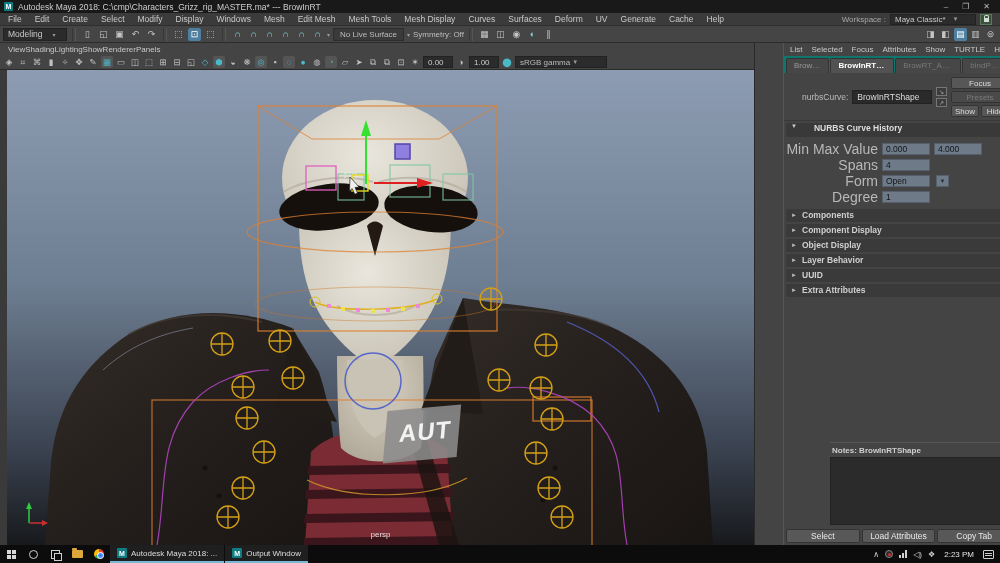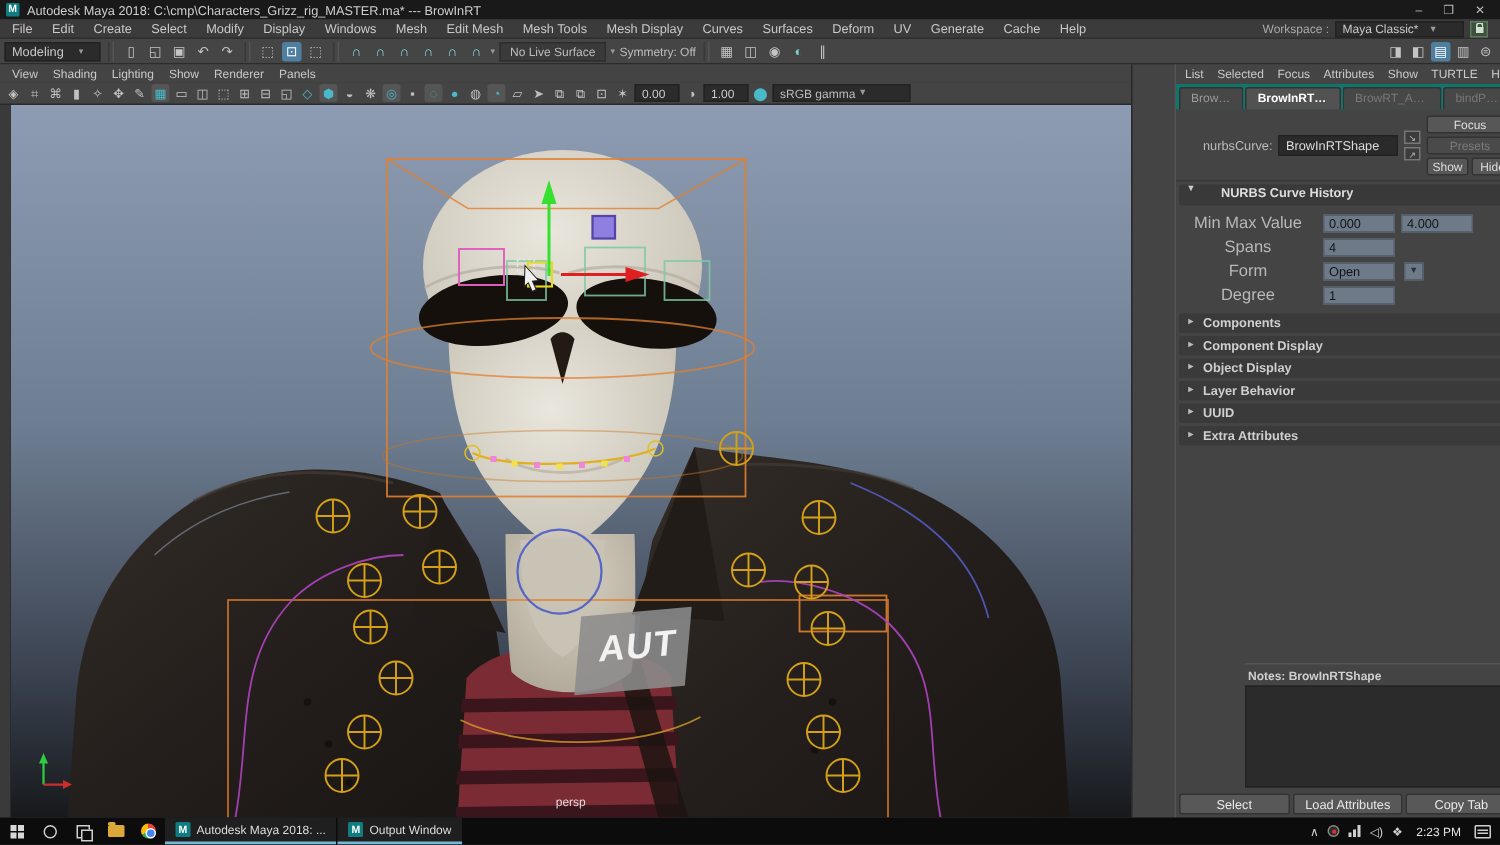--- a/index.html
+++ b/index.html
@@ -34,21 +34,21 @@
   .s-ico.teal{color:#7ecfd4;}
   .s-ico.sel-on{background:#4f7f9f;color:#fff;}
   .flat-btn{background:#3a3a3a;border:1px solid #2d2d2d;height:13px;display:flex;align-items:center;padding:0 6px;font-size:8px;color:#bdbdbd;white-space:nowrap;}
   .sym-label{font-size:8px;color:#bdbdbd;white-space:nowrap;}
   .chev-sm{font-size:6px;color:#999;}
   .statusline .right-icos{margin-left:auto;display:flex;gap:2px;}
 
   
   .main{flex:1 1 auto;display:flex;min-height:0;}
   .viewport-col{width:755px;display:flex;flex-direction:column;background:#3a3a3a;border-right:1px solid #2a2a2a;}
-  .vp-menubar{height:12px;display:flex;align-items:center;gap:10px;padding:0 8px;background:#444;}
+  .vp-menubar{height:12px;display:flex;align-items:center;gap:0;padding:0 8px;background:#444;}
   .vp-menubar span{font-size:8px;color:#c9c9c9;}
   .vp-toolbar{height:15px;display:flex;align-items:center;gap:2px;padding:0 3px;background:#444;border-bottom:1px solid #2a2a2a;}
   .v-ico{width:12px;height:12px;display:flex;align-items:center;justify-content:center;font-size:8.5px;color:#c0c0c0;border-radius:2px;}
   .v-ico.teal{color:#49b8c8;}
   .v-ico.on{background:#555;color:#49b8c8;}
   .num-field{background:#2b2b2b;border:1px solid #222;color:#ccc;font-size:8px;height:12px;display:flex;align-items:center;padding:0 4px;min-width:30px;}
   .gamma-select{background:#2b2b2b;border:1px solid #222;color:#bbb;font-size:8px;height:12px;display:flex;align-items:center;gap:2px;padding:0 4px;min-width:92px;}
 
   .canvas{position:relative;flex:1;margin-left:7px;background:#17191c;overflow:hidden;}
   .canvas svg{display:block;}
@@ -74,21 +74,21 @@
   .ae-btn.disabled{color:#7b7b7b;background:#4a4a4a;}
   .ae-showhide{display:flex;gap:2px;}
   .ae-showhide .ae-btn{flex:1;}
 
   .ae-scroll{flex:1;display:flex;flex-direction:column;padding:2px;min-height:0;}
   .sec-header{height:14px;background:#393939;border-radius:2px;display:flex;gap:17px;padding:0 5px;margin-bottom:2px;}
   .sec-header .arrow{font-size:6px;color:#ccc;}
   .sec-header .sec-title{font-size:8.5px;color:#ddd;font-weight:bold;}
   .sec-body{padding:2px 0 4px 0;}
   .attr-row{display:flex;align-items:center;height:16px;gap:4px;}
-  .attr-label{width:92px;text-align:center;color:#b8b8b8;font-size:11px;flex:0 0 auto;}
+  .attr-label{width:92px;text-align:right;color:#b8b8b8;font-size:14px;flex:0 0 auto;}
   .attr-field{background:#6e7a88;border:1px solid #55606c;color:#101418;font-size:8.5px;height:12px;display:flex;align-items:center;padding:0 3px;width:48px;}
   .attr-field.narrow{width:48px;}
   .drop-arrow{width:13px;height:12px;background:#6e7a88;border:1px solid #55606c;color:#2a3138;font-size:6px;display:flex;align-items:center;justify-content:center;margin-left:2px;}
   .ae-collapsed-bar{height:13px;background:#3a3a3a;border-radius:2px;display:block;line-height:13px;color:#cfcfcf;font-size:8.5px;font-weight:bold;padding:0 5px 0 16px;margin-bottom:2px;position:relative;}
   .ae-collapsed-bar::before{content:"►";position:absolute;left:5px;top:0;font-size:6px;color:#bbb;}
   .notes-wrap{margin-top:auto;padding-left:44px;}
   .notes-divider{height:1px;background:#555;margin:2px 0 3px 0;}
   .notes-label{font-size:8px;color:#cfcfcf;font-weight:bold;padding:0 2px 2px 2px;}
   .notes-box{height:68px;background:#2b2b2b;border:1px solid #222;margin:0 0 2px 0;}
   .ae-bottom{height:16px;display:flex;gap:2px;padding:0 2px 2px 2px;}

